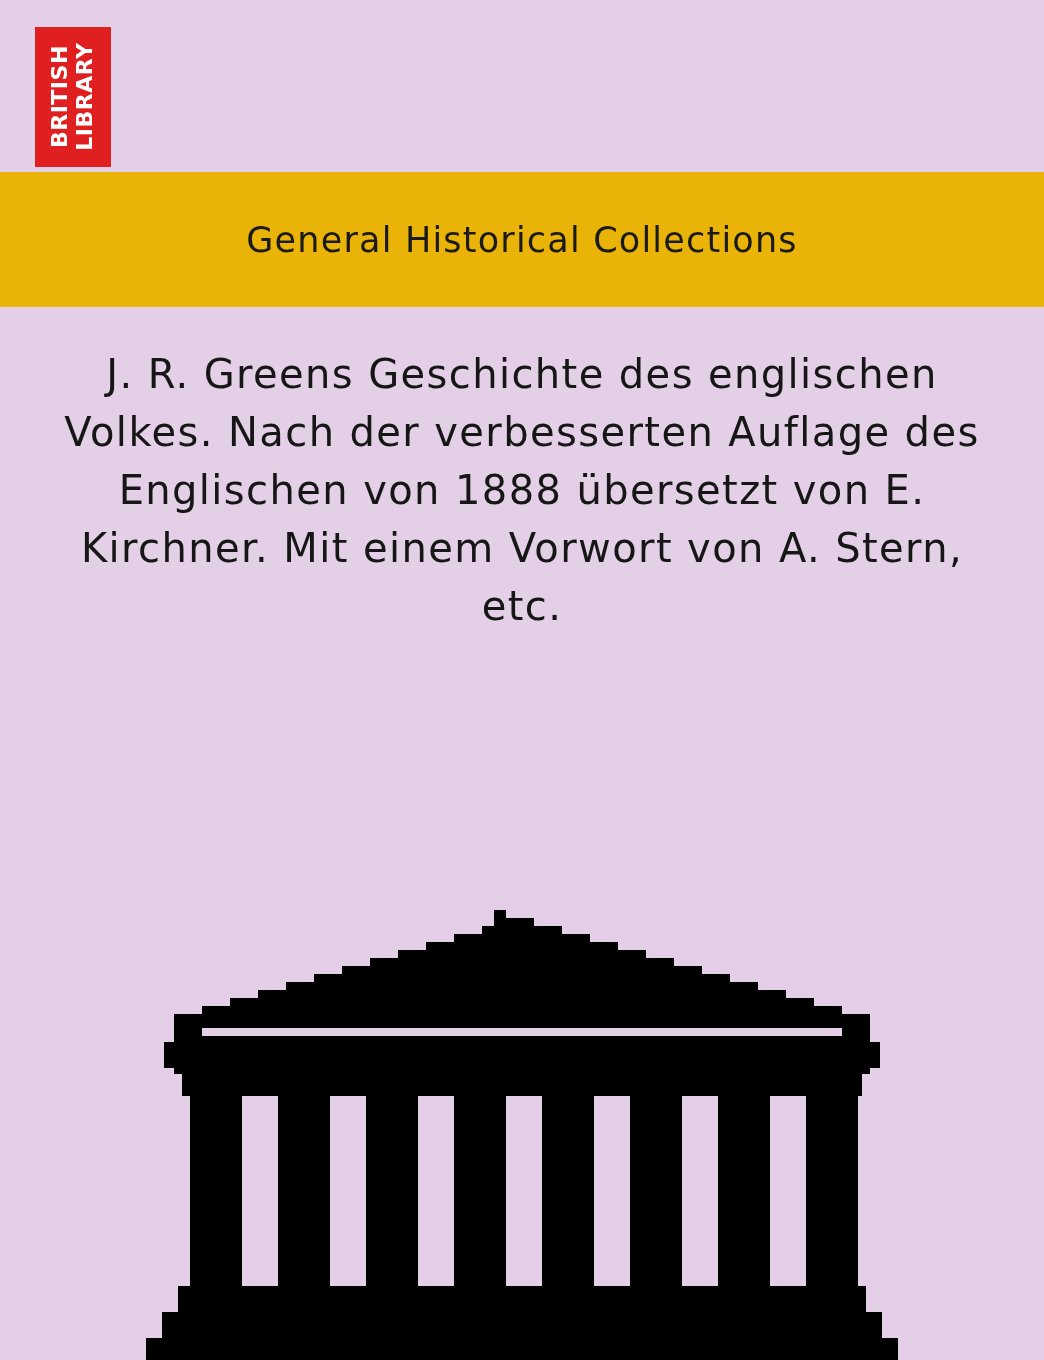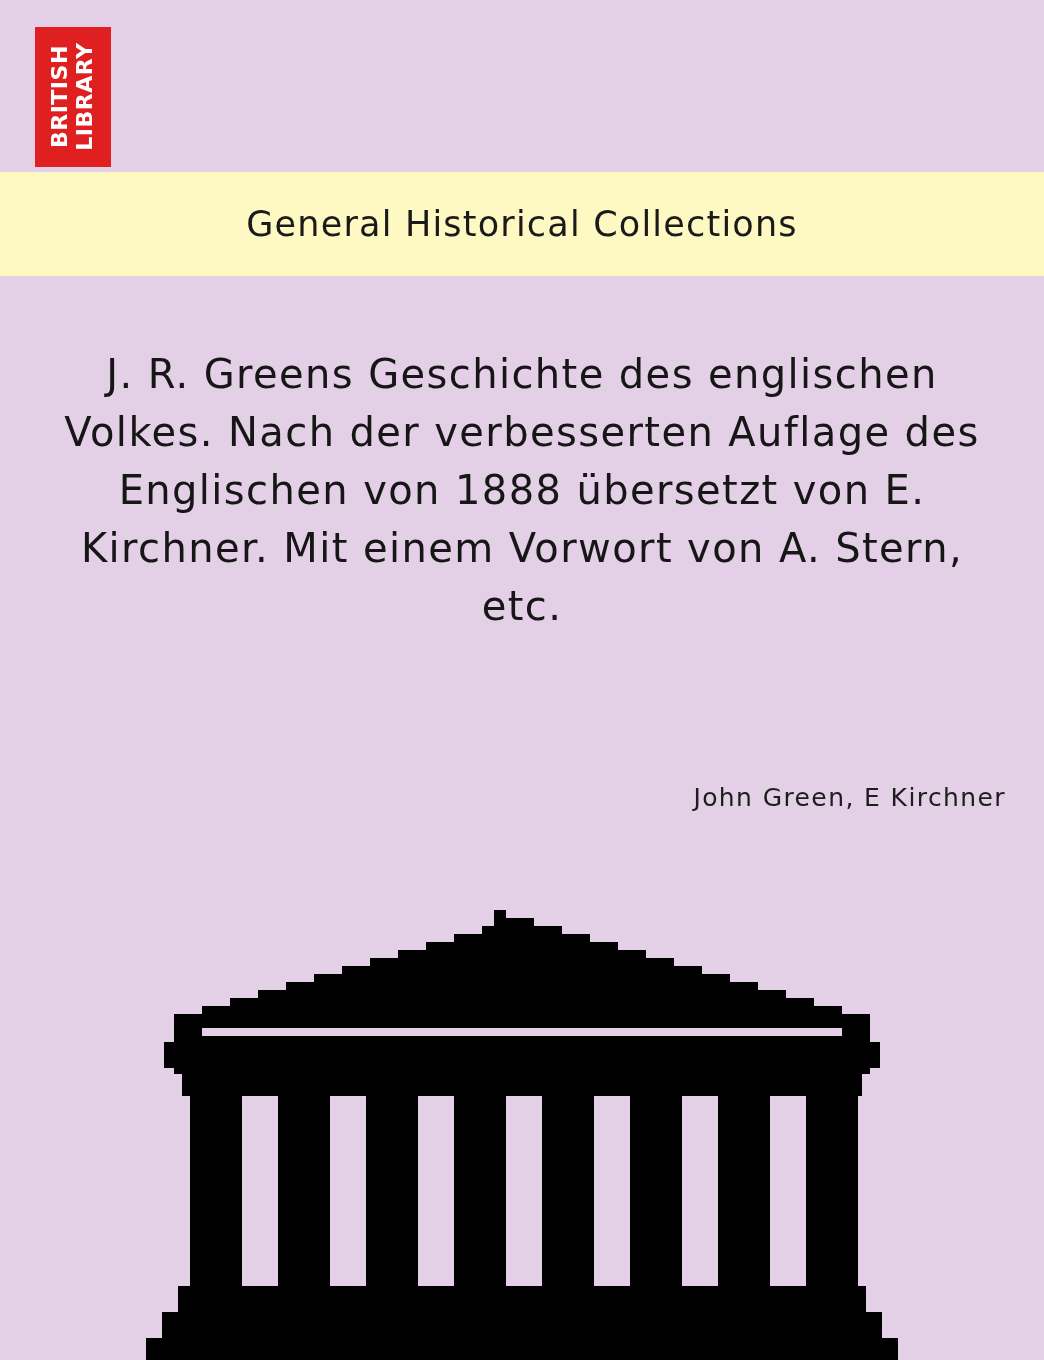--- a/index.html
+++ b/index.html
@@ -47,22 +47,22 @@
   .bl-logo-inner span {
     display: block;
   }
 
   
   .series-band {
     position: absolute;
     left: 0;
     right: 0;
     top: 172px;
-    height: 104px;
-    background: #fef9c3;
+    height: 135px;
+    background: #eab308;
     display: flex;
     align-items: center;
     justify-content: center;
   }
   .series-title {
     font-family: "DejaVu Sans", sans-serif;
     font-size: 35px;
     color: #1a1a1a;
     letter-spacing: 1.2px;
     white-space: nowrap;
@@ -120,21 +120,20 @@
       <span>LIBRARY</span>
     </div>
   </div>
 
   <div class="series-band">
     <div class="series-title">General Historical Collections</div>
   </div>
 
   <div class="book-title">J. R. Greens Geschichte des englischen Volkes. Nach der verbesserten Auflage des Englischen von 1888 übersetzt von E. Kirchner. Mit einem Vorwort von A. Stern, etc.</div>
 
-  <div class="authors">John Green, E Kirchner</div>
 
   <div class="temple">
     <svg width="760" height="450" viewBox="0 0 760 450" fill="#000000" aria-hidden="true">
 
       <polygon points="
         352,0 364,0 364,8 392,8 392,16 420,16 420,24 448,24 448,32 476,32 476,40
         504,40 504,48 532,48 532,56 560,56 560,64 588,64 588,72 616,72 616,80
         644,80 644,88 672,88 672,96 700,96 700,104 728,104 728,126 700,126
         700,118 60,118 60,126 32,126 32,104 60,104 60,96 88,96 88,88 116,88
         116,80 144,80 144,72 172,72 172,64 200,64 200,56 228,56 228,48 256,48

